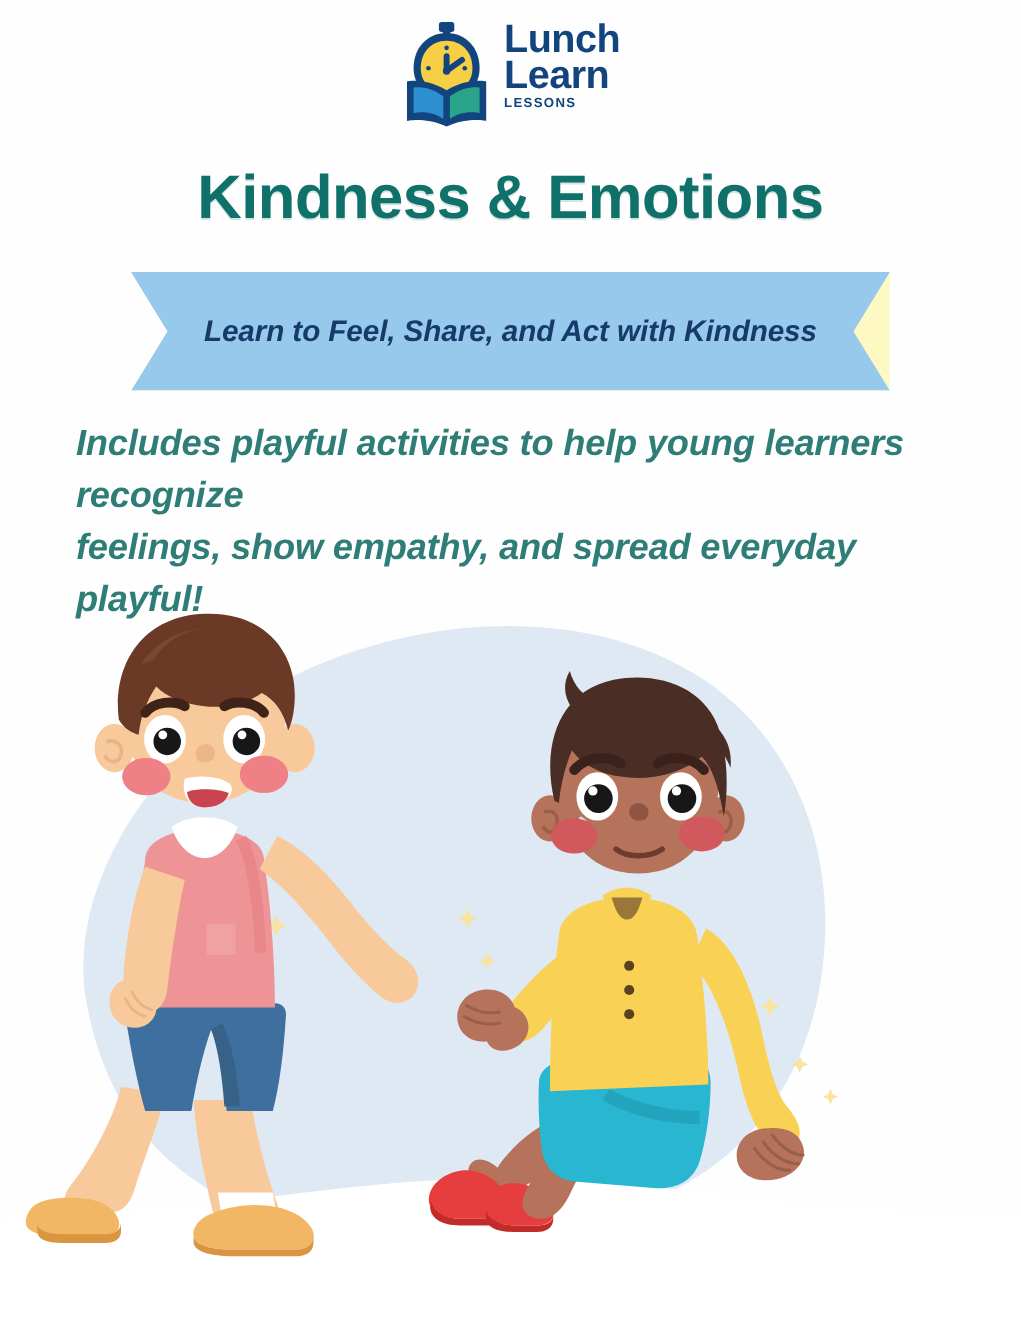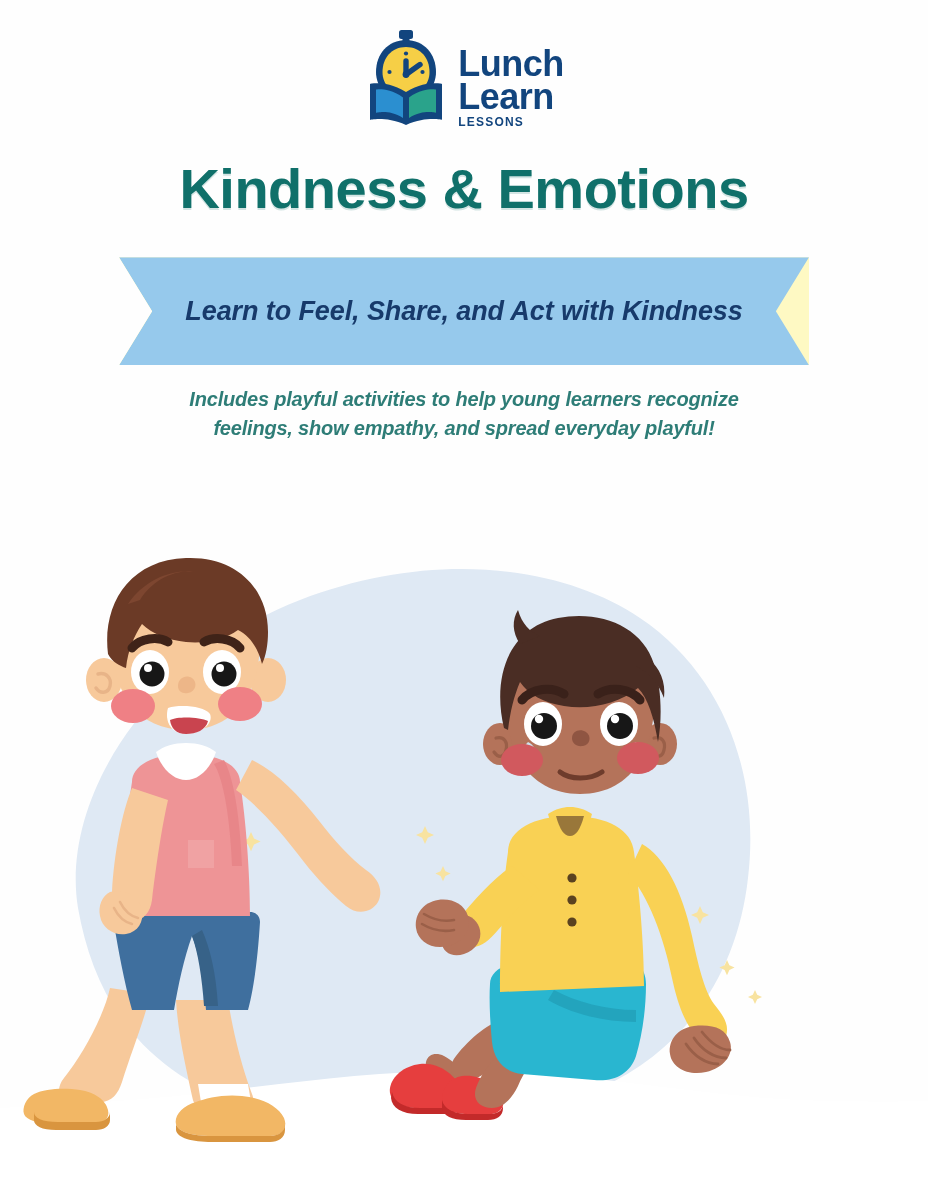--- a/index.html
+++ b/index.html
@@ -19,23 +19,23 @@
     position: relative;
     width: 928px; height: 1200px;
     background: #fefefe;
     display: flex;
     flex-direction: column;
     align-items: center;
   }
 
   
   .logo-block {
-    margin-top: 28px;
+    margin-top: 18px;
     display: flex;
-    align-items: flex-end;
+    align-items: flex-start;
     gap: 10px;
     height: 100px;
   }
   .logo-mark { width: 84px; height: 100px; flex: none; }
   .logo-words {
     display: flex;
     flex-direction: column;
     justify-content: center;
     line-height: 0.92;
   }
@@ -105,24 +105,24 @@
     font-size: 27px;
     font-weight: 700;
     font-style: italic;
     color: #173a6b;
     letter-spacing: -0.1px;
     white-space: nowrap;
   }
 
   
   .subtitle {
-    margin-top: 20px;
+    margin-top: 25px;
     width: 790px;
-    text-align: center;
-    font-size: 20px;
+    text-align: left;
+    font-size: 33px;
     font-weight: 700;
     font-style: italic;
     color: #2e7d77;
     line-height: 1.42;
     letter-spacing: -0.2px;
   }
 
   
   .illustration {
     position: absolute;

